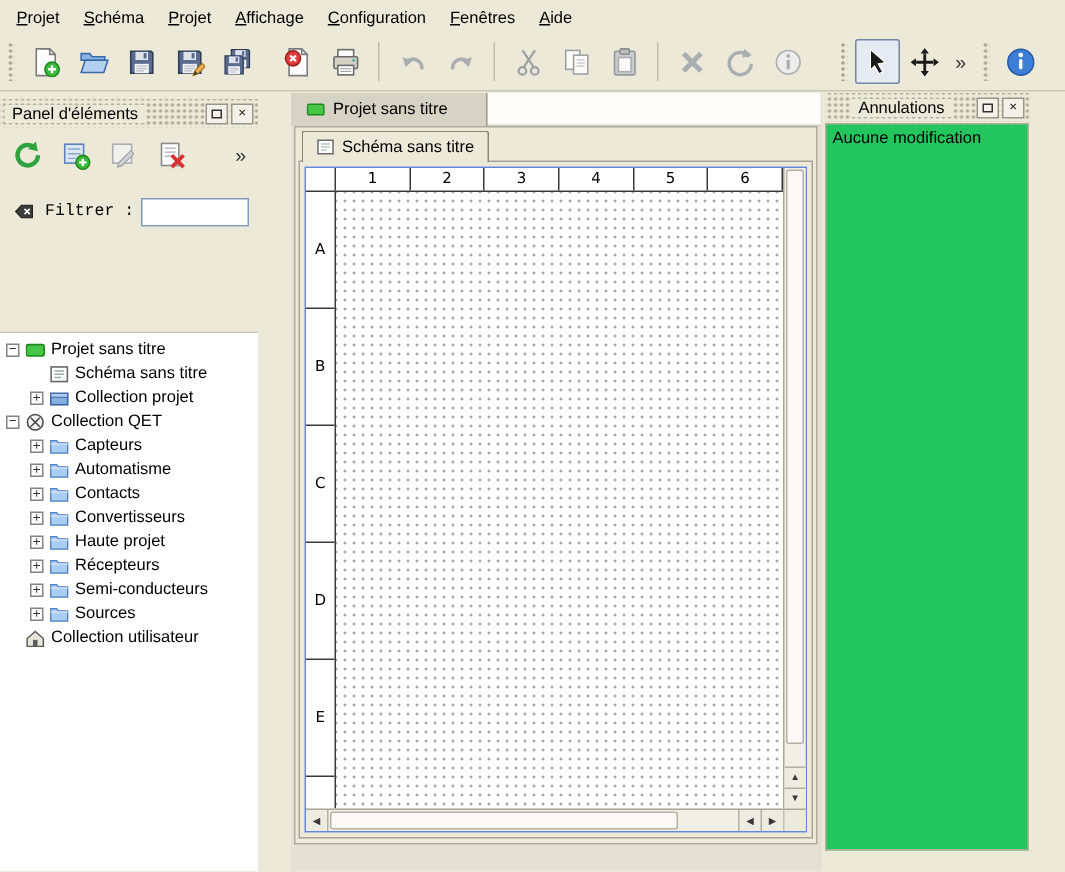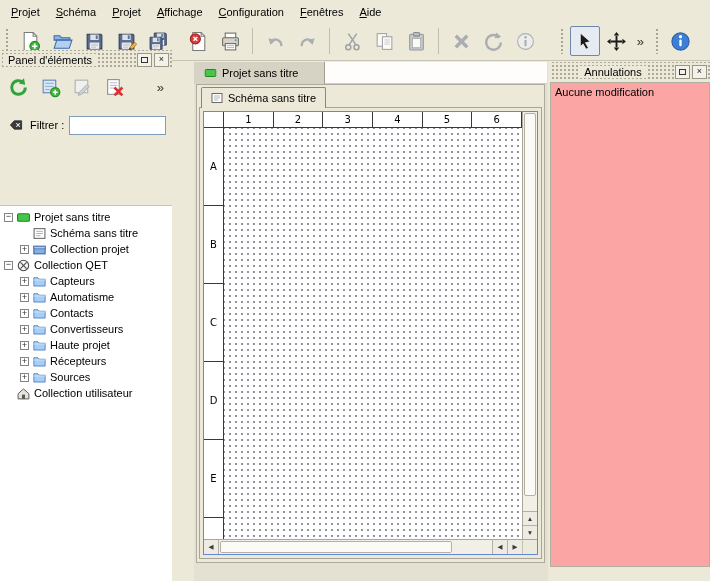--- a/index.html
+++ b/index.html
@@ -18,37 +18,37 @@
   .tgrip { width:5px; height:26px; margin-right:3px; background-image:radial-gradient(circle,#a8a595 1px,transparent 1.2px); background-size:4px 4px; }
   .tbtn { width:30px; height:30px; border-radius:2px; }
   .tbtn.pressed { border:1px solid #7186a8; background:#e6ebf3; }
   .tbtn.dis { opacity:.8; }
   .tsep { width:1px; height:26px; background:#c2beae; margin:0 5px; }
   .tspace { flex:1; }
   .ic { width:21px; height:21px; display:block; }
   .chev { font-size:13px; color:#333; padding:0 3px; }
 
   
-  .dock-left  { position:absolute; left:0; top:50px; width:172px; bottom:0; background:#ece9d8; }
-  .dock-right { position:absolute; left:550px; top:62px; width:160px; bottom:0; background:#ece9d8; }
+  .dock-left  { position:absolute; left:0; top:66px; width:172px; bottom:0; background:#ece9d8; }
+  .dock-right { position:absolute; left:550px; top:62px; width:136px; bottom:0; background:#ece9d8; }
   .dock-title { height:19px; display:flex; align-items:center; padding:0 3px;
                 background-image:radial-gradient(circle,#aeab9b 1px,transparent 1.15px); background-size:4px 4px; background-position:1px 2px; }
   .ttext { background:#ece9d8; padding:0 5px; white-space:nowrap; }
   .tspacer { flex:1; }
   .dock-btn { width:15px; height:14px; margin-left:2px; border:1px solid #9a97 8a; border:1px solid #9a978a; background:#f4f2e8; font-size:9px; line-height:1; color:#222; }
   .float-glyph { width:7px; height:6px; border:1px solid #333; display:block; }
 
   
   .etoolbar { height:36px; display:flex; align-items:center; padding:3px 4px; gap:4px; }
   .ebtn { width:28px; height:28px; }
   .ebtn.dis { opacity:.8; }
   .echev { margin-left:auto; margin-right:4px; font-size:13px; color:#333; }
 
   
-  .filter-row { display:flex; align-items:center; gap:5px; padding:0 6px; margin-top:9px; height:22px; }
+  .filter-row { display:flex; align-items:center; gap:5px; padding:0 6px; margin-top:9px; height:22px;font-family:Liberation Mono, monospace; }
   .clear-btn { width:19px; height:18px; }
   .clear-btn svg { width:16px; height:14px; }
   .filter-input { flex:1; height:19px; border:1px solid #7f9db9; background:#fff; font:inherit; padding:1px 3px; min-width:0; }
 
   
   .tree { position:absolute; left:0; right:0; top:93px; bottom:0; margin-top:62px; background:#fff; border-top:1px solid #c8c5b5; padding-top:3px; }
   .trow { display:flex; align-items:center; height:16px; }
   .lvl0 { padding-left:4px; }
   .lvl1 { padding-left:20px; }
   .exp { width:9px; height:9px; flex:0 0 9px; border:1px solid #848484; background:#fff; margin-right:4px;
@@ -88,21 +88,21 @@
   .sbtn { height:14px; width:100%; font-size:6.5px; color:#3a3a3a; background:#eeece2; border-top:1px solid #b4b1a2; }
   .bottom-row { height:15px; display:flex; border-top:1px solid #aaa79a; background:#f1efe6; }
   .hbtn { width:15px; height:100%; font-size:6.5px; color:#3a3a3a; background:#eeece2; }
   .hbtn.bl { border-right:1px solid #b4b1a2; }
   .hbtn.br { border-left:1px solid #b4b1a2; }
   .htrack { flex:1; position:relative; }
   .hthumb { position:absolute; top:1px; bottom:1px; left:1px; width:85%; background:#fbfaf6; border:1px solid #b4b1a2; border-radius:2px; }
   .scorner { width:15px; border-left:1px solid #c4c1b2; background:#ece9dd; }
 
   
-  .undo-list { position:absolute; left:0; right:0; top:20px; bottom:14px; background:#fca5a5; border:1px solid #b2af a0; border:1px solid #b2afa0; padding:3px 4px; }
+  .undo-list { position:absolute; left:0; right:0; top:20px; bottom:14px; background:#22c55e; border:1px solid #b2af a0; border:1px solid #b2afa0; padding:3px 4px; }
 </style>
 </head>
 <body>
 
 <svg width="0" height="0" style="position:absolute">
   <defs>
     <g id="g-save">
       <path d="M3 3h13l1 1v13H3z" fill="#5a6c8e" stroke="#2e3c56"></path>
       <rect x="6" y="3.4" width="8" height="5.2" fill="#dce2ea"></rect>
       <rect x="11.2" y="4.2" width="1.8" height="3.4" fill="#5a6c8e"></rect>
@@ -459,20 +459,27 @@
             <use href="#t-fold"></use>
           </svg>
         <span class="tlabel">Haute projet</span>
       </div>
       <div class="trow lvl1">
         <span class="exp plus"></span>
         <svg class="ti">
             <use href="#t-fold"></use>
           </svg>
         <span class="tlabel">Récepteurs</span>
+      </div>
+      <div class="trow lvl1">
+        <span class="exp plus"></span>
+        <svg class="ti">
+            <use href="#t-fold"></use>
+          </svg>
+        <span class="tlabel">Semi-conducteurs</span>
       </div>
       <div class="trow lvl1">
         <span class="exp plus"></span>
         <svg class="ti">
             <use href="#t-fold"></use>
           </svg>
         <span class="tlabel">Sources</span>
       </div>
       <div class="trow lvl0">
         <span class="exp none"></span>

